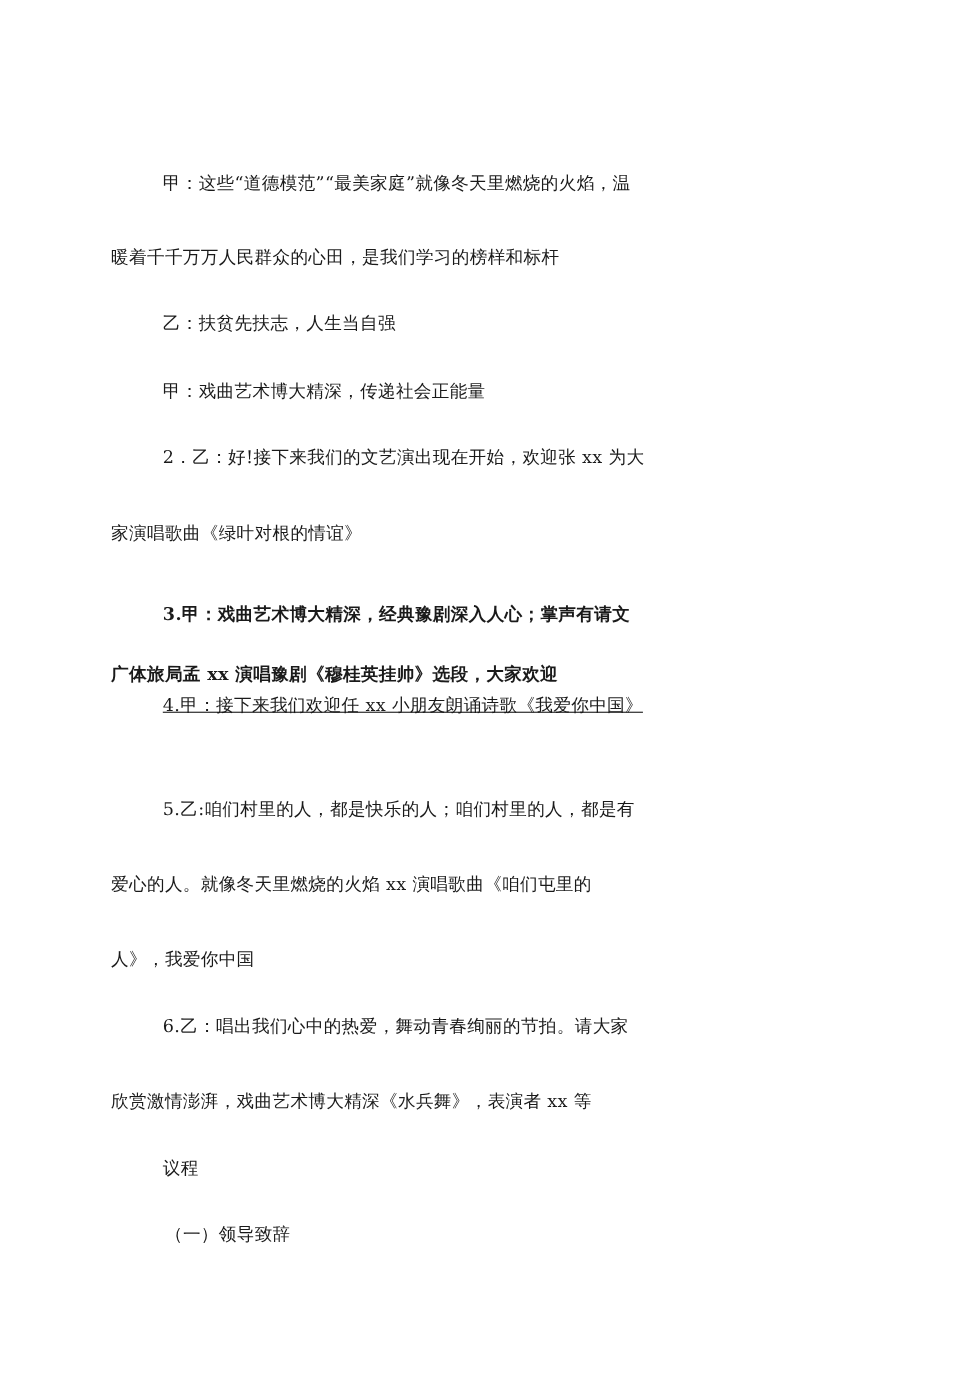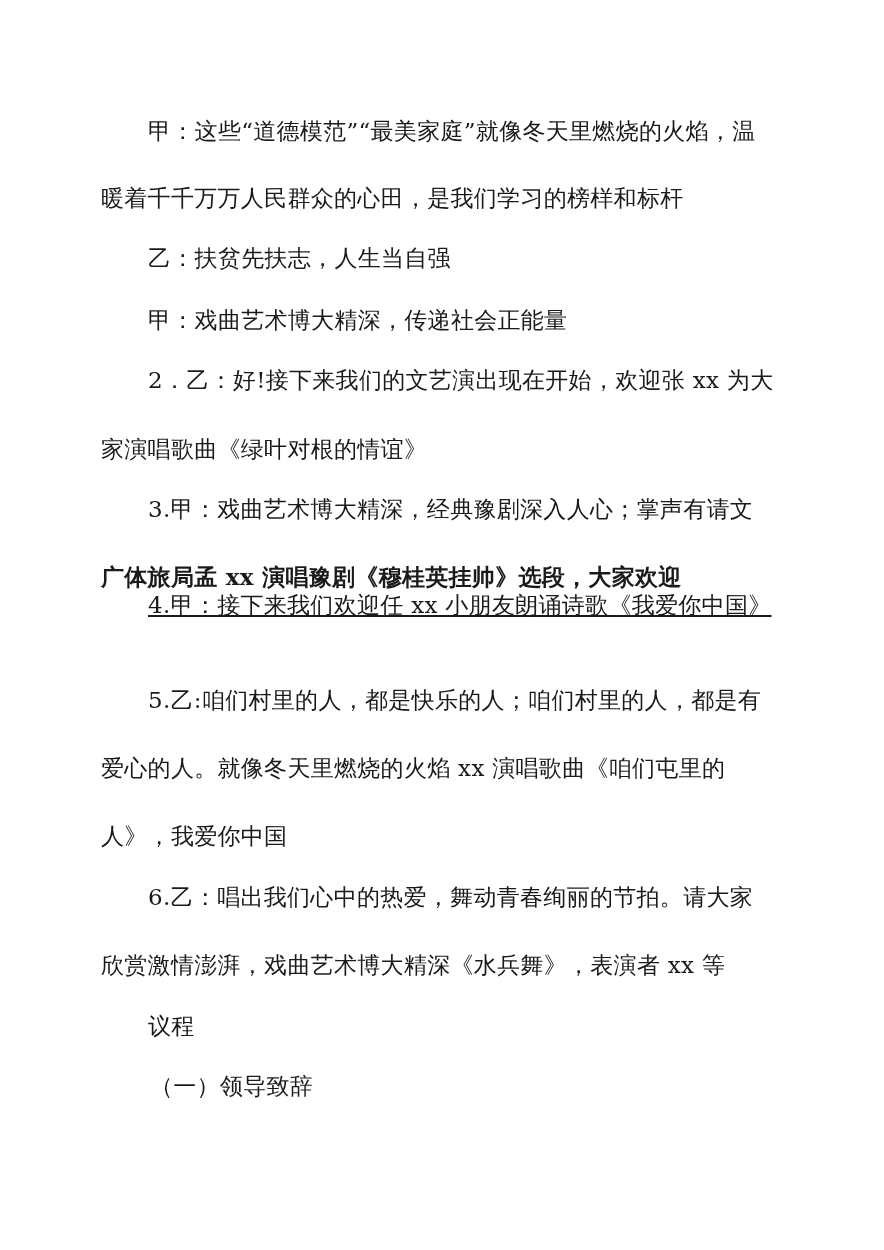--- a/index.html
+++ b/index.html
@@ -1,33 +1,33 @@
 <!DOCTYPE html>
 <html><head>
 <meta charset="utf-8">
 <style>
   html, body { margin: 0; padding: 0; background: #ffffff; }
   body { width: 884px; height: 1250px; position: relative; overflow: hidden;
          font-family: "DejaVu Serif", "Liberation Serif", serif; color: #1a1a1a; }
-  .line { position: absolute; left: 101px; font-size: 23px; line-height: 30px;
-          white-space: nowrap; letter-spacing: 0.3px; }
+  .line { position: absolute; left: 101px; font-size: 16px; line-height: 30px;
+          white-space: nowrap; letter-spacing: 0.3px; margin-top: 36px; }
   .indent { left: 148px; }
   .indent-sub { left: 150px; }
 </style>
 </head>
 <body>
 
 <div>
   <div class="line indent" style="top:116px;">甲：这些“道德模范”“最美家庭”就像冬天里燃烧的火焰，温</div>
   <div class="line" style="top:183px;text-align:right;">暖着千千万万人民群众的心田，是我们学习的榜样和标杆</div>
   <div class="line indent" style="top:243px;">乙：扶贫先扶志，人生当自强</div>
   <div class="line indent" style="top:305px;">甲：戏曲艺术博大精深，传递社会正能量</div>
   <div class="line indent" style="top:365px;">2．乙：好!接下来我们的文艺演出现在开始，欢迎张 xx 为大</div>
   <div class="line" style="top:434px;">家演唱歌曲《绿叶对根的情谊》</div>
-  <div class="line indent" style="top:494px;">3.甲：戏曲艺术博大精深，经典豫剧深入人心；掌声有请文</div>
+  <div class="line indent" style="top:508px;font-weight:bold;">3.甲：戏曲艺术博大精深，经典豫剧深入人心；掌声有请文</div>
   <div class="line" style="top:562px;font-weight:bold;">广体旅局孟 xx 演唱豫剧《穆桂英挂帅》选段，大家欢迎</div>
   <div class="line indent" style="top:590px;text-decoration:underline;">4.甲：接下来我们欢迎任 xx 小朋友朗诵诗歌《我爱你中国》</div>
   <div class="line indent" style="top:685px;">5.乙:咱们村里的人，都是快乐的人；咱们村里的人，都是有</div>
   <div class="line" style="top:753px;">爱心的人。就像冬天里燃烧的火焰 xx 演唱歌曲《咱们屯里的</div>
   <div class="line" style="top:821px;">人》，我爱你中国</div>
   <div class="line indent" style="top:882px;">6.乙：唱出我们心中的热爱，舞动青春绚丽的节拍。请大家</div>
   <div class="line" style="top:950px;">欣赏激情澎湃，戏曲艺术博大精深《水兵舞》，表演者 xx 等</div>
   <div class="line indent" style="top:1011px;">议程</div>
   <div class="line indent-sub" style="top:1071px;">（一）领导致辞</div>
 </div>

